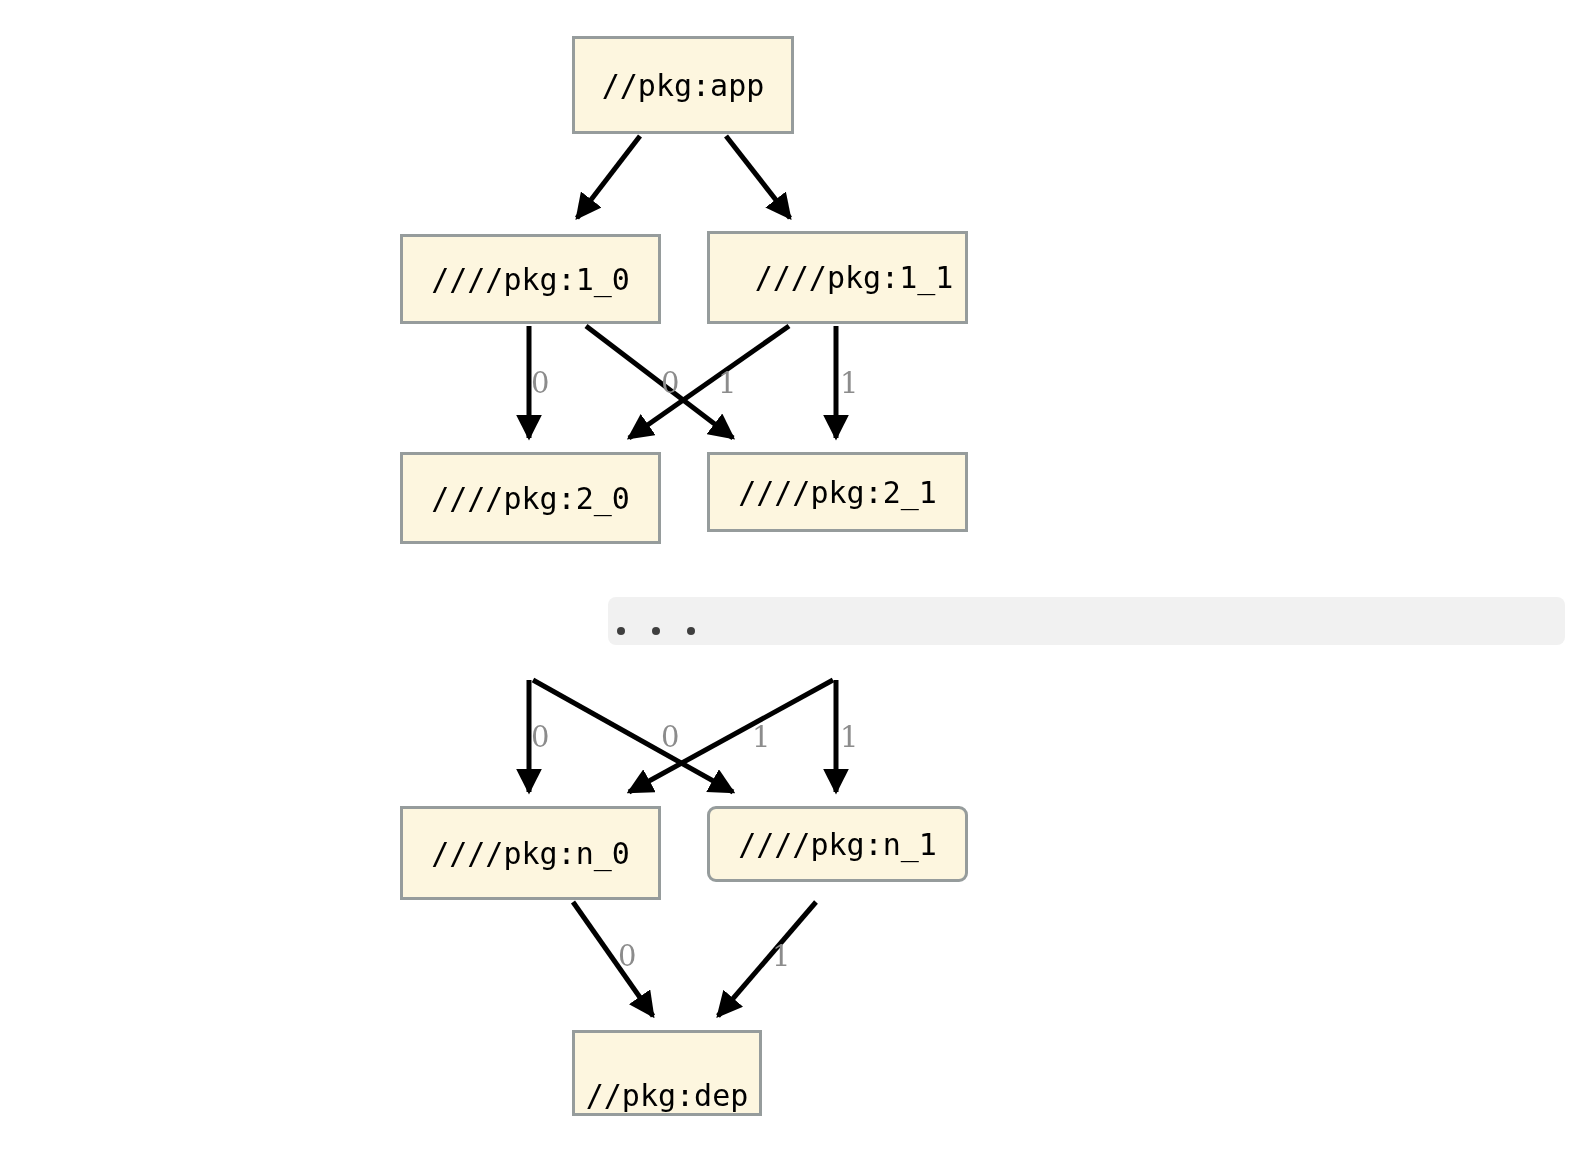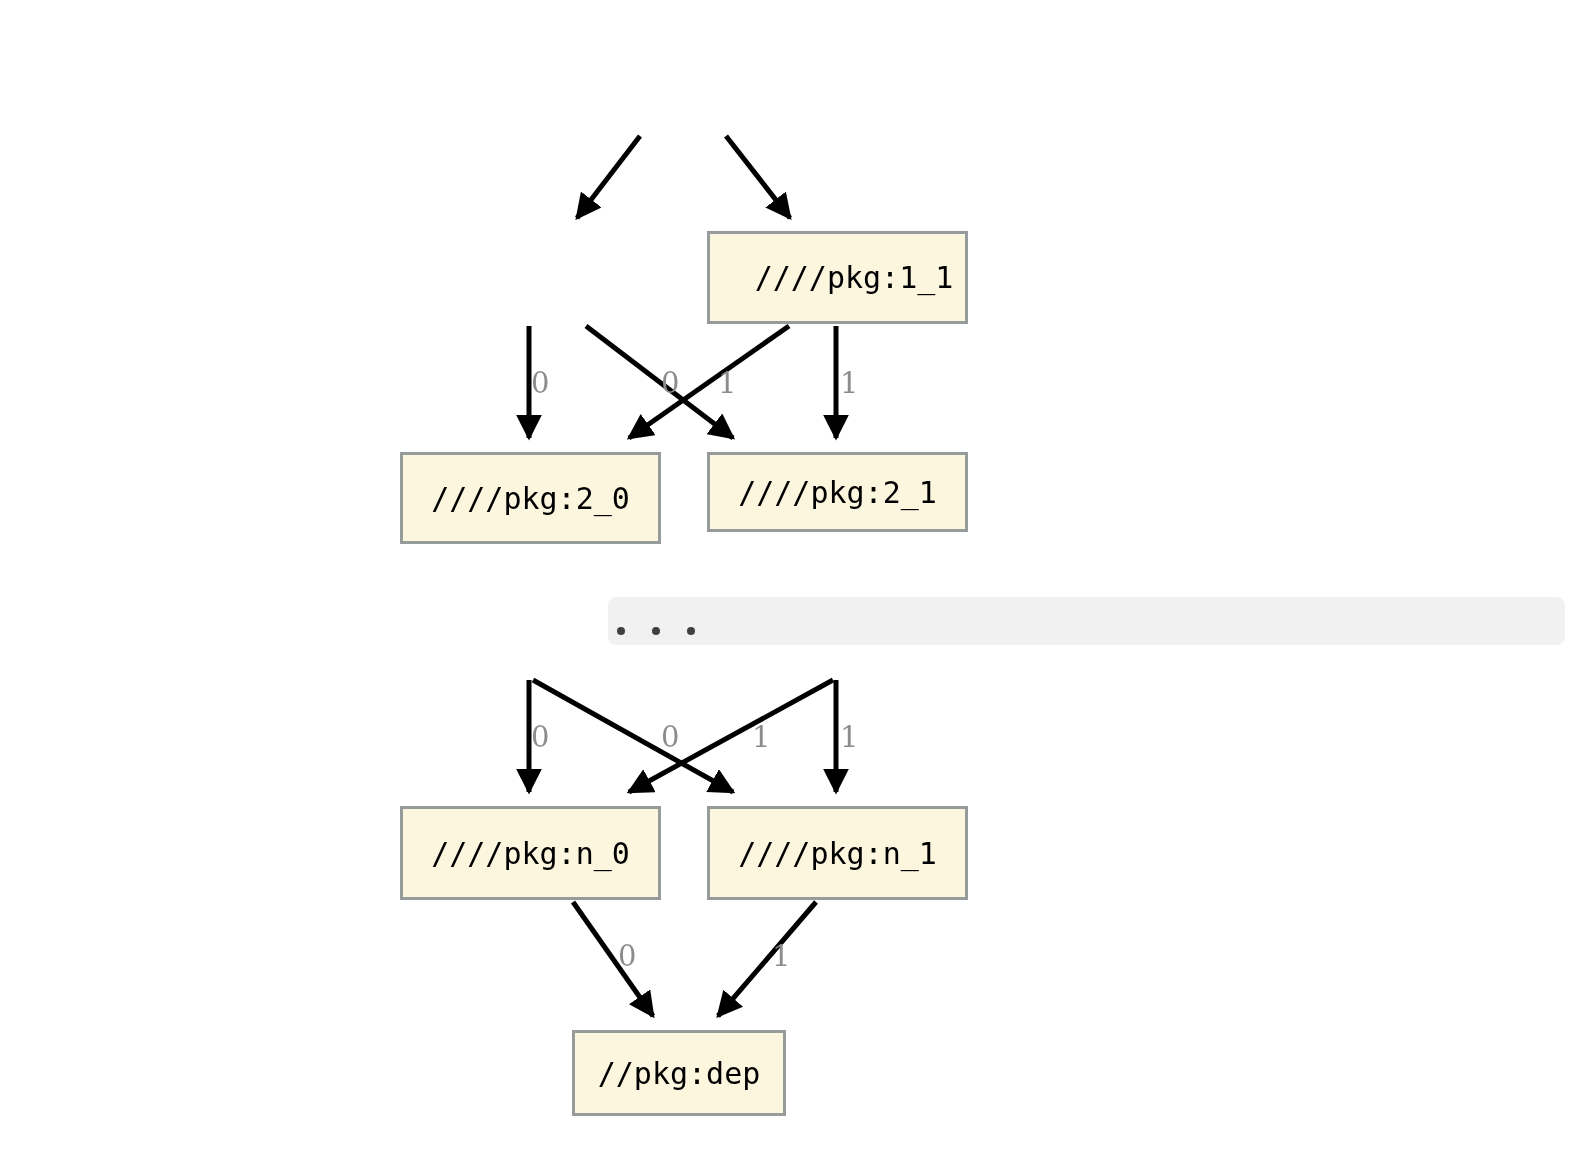--- a/index.html
+++ b/index.html
@@ -98,43 +98,49 @@
 
     <line x1="833" y1="680" x2="629" y2="792" stroke="#000000" stroke-width="5" marker-end="url(#arrow)"></line>
 
     <line x1="836" y1="680" x2="836" y2="792" stroke="#000000" stroke-width="5" marker-end="url(#arrow)"></line>
 
     <line x1="573" y1="902" x2="653" y2="1016" stroke="#000000" stroke-width="5" marker-end="url(#arrow)"></line>
 
     <line x1="816" y1="902" x2="718" y2="1016" stroke="#000000" stroke-width="5" marker-end="url(#arrow)"></line>
   </svg>
 
+  <div class="node-box" style="left:572px; top:36px; width:222px; height:98px;">
+    <span>//pkg:app</span>
+  </div>
 
+  <div class="node-box" style="left:400px; top:234px; width:261px; height:90px;">
+    <span>////pkg:1_0</span>
+  </div>
 
   <div class="node-box" style="left:707px; top:231px; width:261px; height:93px;padding-left:33px;">
     <span>////pkg:1_1</span>
   </div>
 
   <div class="node-box" style="left:400px; top:452px; width:261px; height:92px;text-align:center;">
     <span>////pkg:2_0</span>
   </div>
 
   <div class="node-box" style="left:707px; top:452px; width:261px; height:80px;">
     <span>////pkg:2_1</span>
   </div>
 
   <div class="node-box" style="left:400px; top:806px; width:261px; height:94px;text-align:center;">
     <span>////pkg:n_0</span>
   </div>
 
-  <div class="node-box" style="left:707px; top:806px; width:261px; height:94px;">
+  <div class="node-box" style="left:707px; top:806px; width:261px; height:76px;border-radius:9px;">
     <span>////pkg:n_1</span>
   </div>
 
-  <div class="node-box" style="left:572px; top:1030px; width:214px; height:86px;">
+  <div class="node-box" style="left:572px; top:1030px; width:190px; height:86px;align-items:flex-end;">
     <span>//pkg:dep</span>
   </div>
 
   <div class="edge-label" style="left:531px; top:369px;">0</div>
   <div class="edge-label" style="left:661px; top:369px;">0</div>
   <div class="edge-label" style="left:718px; top:369px;">1</div>
   <div class="edge-label" style="left:840px; top:369px;">1</div>
 
   <div class="edge-label" style="left:531px; top:723px;">0</div>
   <div class="edge-label" style="left:661px; top:723px;">0</div>

